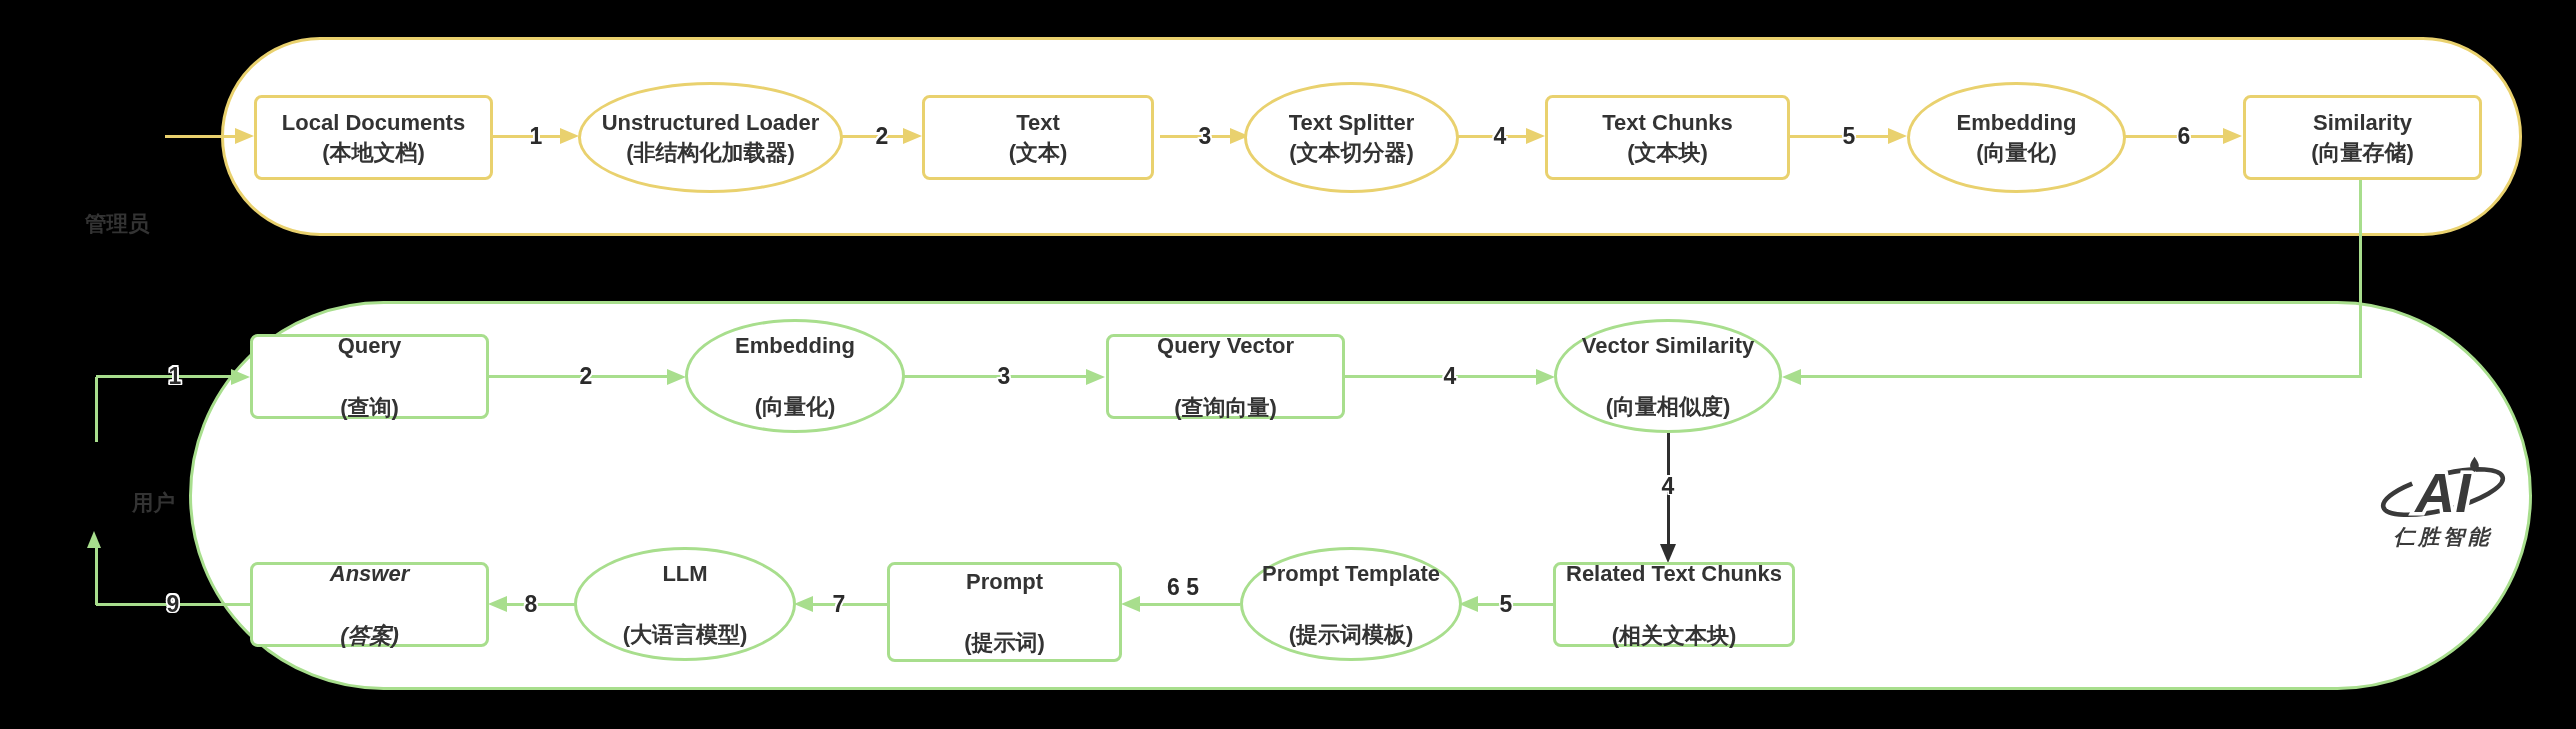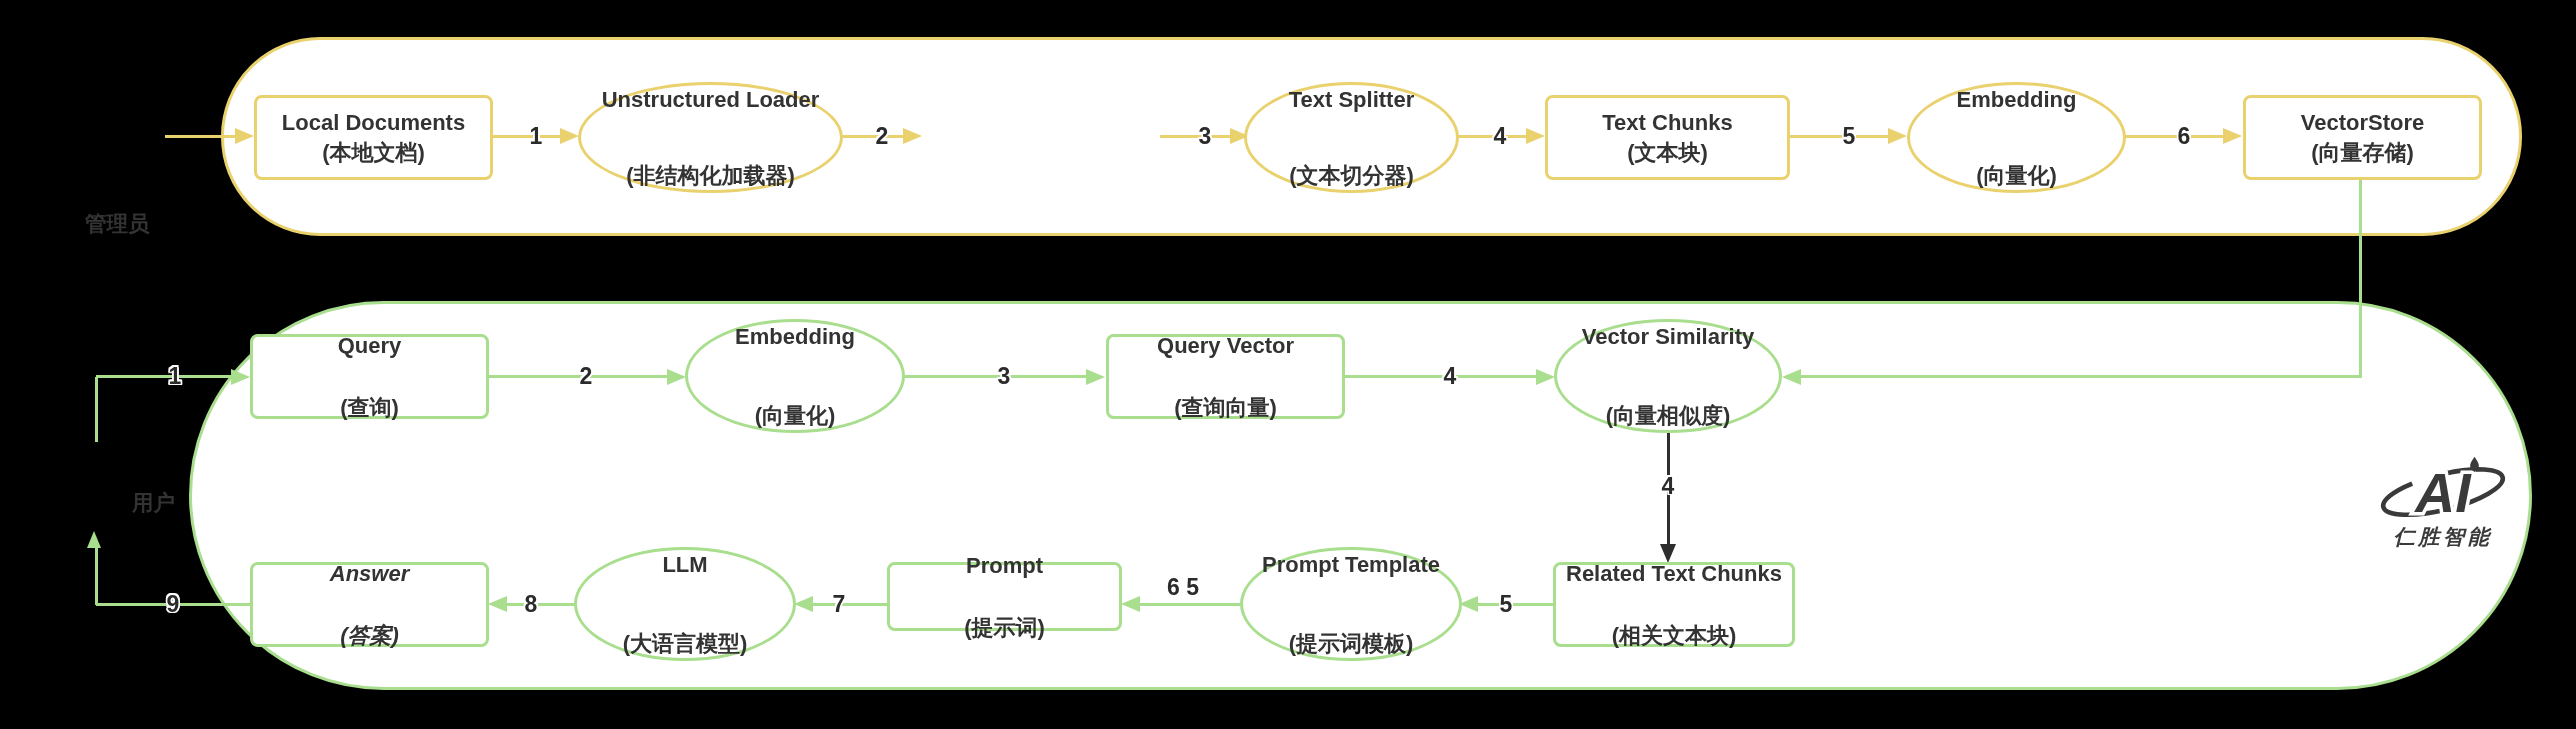--- a/index.html
+++ b/index.html
@@ -8,21 +8,21 @@
           font-family:"Liberation Sans","DejaVu Sans",sans-serif;}
   .lane{position:absolute;background:#fff;}
   .lane.admin{left:221px;top:37px;width:2301px;height:199px;border:3.8px solid #E9D16E;border-radius:99px;}
   .lane.user{left:189px;top:301px;width:2343px;height:389px;border:3.8px solid #A8DE8D;border-radius:195px;}
   .lane-label{position:absolute;color:#333;font-weight:700;font-size:21.5px;white-space:nowrap;}
   .node{position:absolute;background:#fff;color:#333;display:flex;flex-direction:column;align-items:center;
         justify-content:center;text-align:center;font-weight:700;font-size:22px;line-height:1.34;white-space:nowrap;}
   .node.y{border:3.1px solid #E9D16E;}
   .node.g{border:3.1px solid #A8DE8D;gap:32px;}
   .rect{border-radius:7.7px;text-align:right;}
-  .ellipse{border-radius:50%;justify-content:space-between;}
+  .ellipse{border-radius:50%;}
   .ln{position:absolute;}
   .ln.y{background:#E9D16E;}
   .ln.g{background:#A8DE8D;}
   .ln.d{background:#2E2E2E;}
   .ar{position:absolute;width:0;height:0;}
   .ar.r.y{border-top:8.5px solid transparent;border-bottom:8.5px solid transparent;border-left:19px solid #E9D16E;}
   .ar.r.g{border-top:8.5px solid transparent;border-bottom:8.5px solid transparent;border-left:19px solid #A8DE8D;}
   .ar.l.g{border-top:8.5px solid transparent;border-bottom:8.5px solid transparent;border-right:19px solid #A8DE8D;}
   .ar.u.g{border-left:7.7px solid transparent;border-right:7.7px solid transparent;border-bottom:17.7px solid #A8DE8D;}
   .ar.dn.d{border-left:8.5px solid transparent;border-right:8.5px solid transparent;border-top:19px solid #2E2E2E;}
@@ -117,34 +117,38 @@
   <span class="elabel" style="left:173px;top:604px;">9</span>
 
   <div class="node y rect" style="left:254px;top:95px;width:239px;height:85px;">
     <span>Local Documents</span>
     <span>(本地文档)</span>
   </div>
   <div class="node y ellipse" style="left:578px;top:82px;width:265px;height:111px;">
     <span>Unstructured Loader</span>
     <span>(非结构化加载器)</span>
   </div>
+  <div class="node y rect" style="left:922px;top:95px;width:232px;height:85px;">
+    <span>Text</span>
+    <span>(文本)</span>
+  </div>
   <div class="node y ellipse" style="left:1244px;top:82px;width:215px;height:111px;">
     <span>Text Splitter</span>
     <span>(文本切分器)</span>
   </div>
   <div class="node y rect" style="left:1545px;top:95px;width:245px;height:85px;">
     <span>Text Chunks</span>
     <span>(文本块)</span>
   </div>
   <div class="node y ellipse" style="left:1907px;top:82px;width:219px;height:111px;">
     <span>Embedding</span>
     <span>(向量化)</span>
   </div>
   <div class="node y rect" style="left:2243px;top:95px;width:239px;height:85px;">
-    <span>VectorStore</span>
+    <span>Similarity</span>
     <span>(向量存储)</span>
   </div>
 
   <div class="node g rect" style="left:250px;top:334px;width:239px;height:85px;">
     <span>Query</span>
     <span>(查询)</span>
   </div>
   <div class="node g ellipse" style="left:685px;top:319px;width:220px;height:114px;">
     <span>Embedding</span>
     <span>(向量化)</span>
@@ -159,21 +163,21 @@
   </div>
 
   <div class="node g rect" style="left:1553px;top:562px;width:242px;height:85px;">
     <span>Related Text Chunks</span>
     <span>(相关文本块)</span>
   </div>
   <div class="node g ellipse" style="left:1240px;top:547px;width:222px;height:114px;">
     <span>Prompt Template</span>
     <span>(提示词模板)</span>
   </div>
-  <div class="node g rect" style="left:887px;top:562px;width:235px;height:69px;">
+  <div class="node g rect" style="left:887px;top:562px;width:235px;height:100px;">
     <span>Prompt</span>
     <span>(提示词)</span>
   </div>
   <div class="node g ellipse" style="left:574px;top:547px;width:222px;height:114px;">
     <span>LLM</span>
     <span>(大语言模型)</span>
   </div>
   <div class="node g rect" style="left:250px;top:562px;width:239px;height:85px;font-style:italic;">
     <span>Answer</span>
     <span>(答案)</span>

